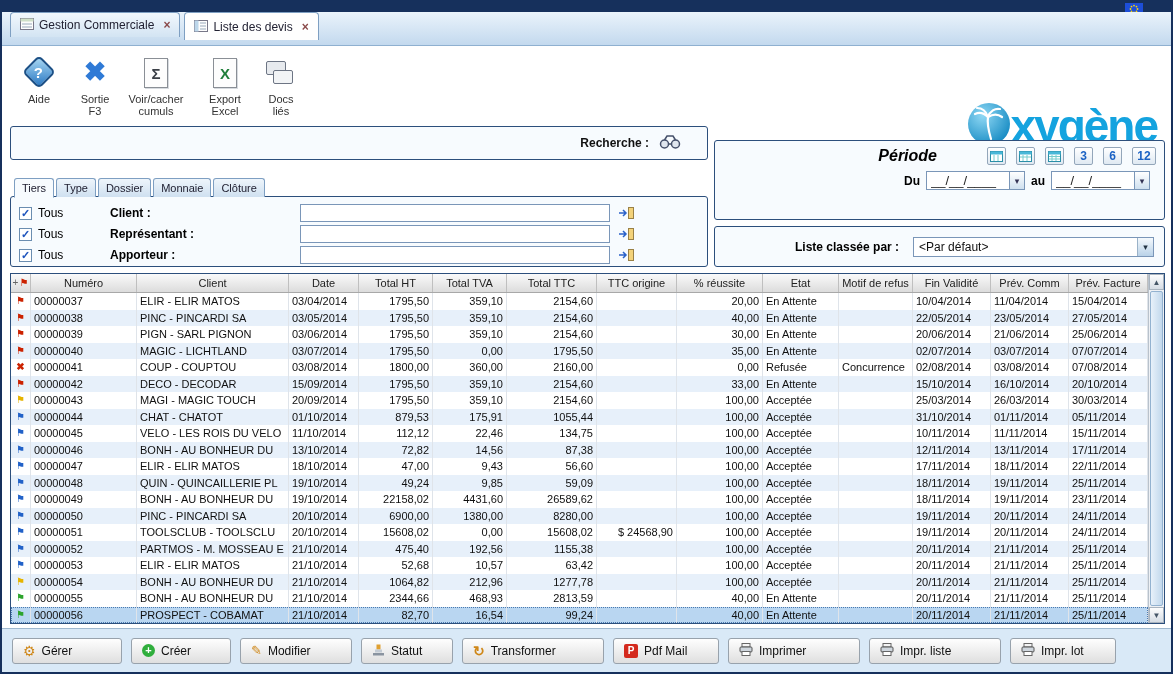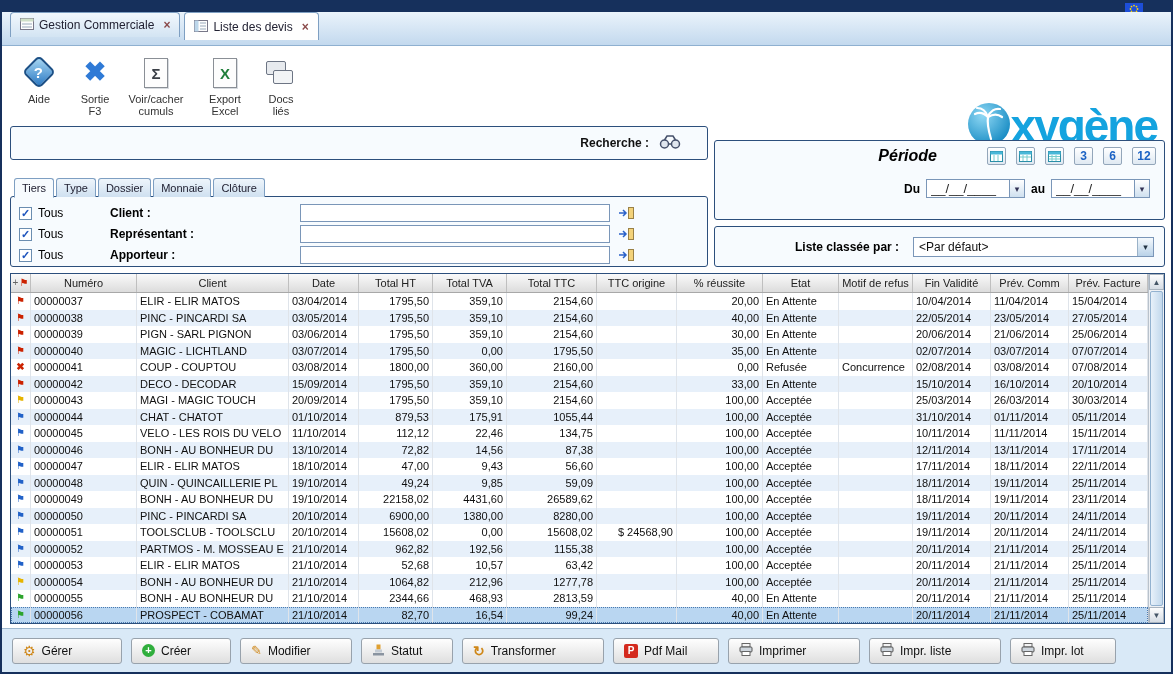--- a/index.html
+++ b/index.html
@@ -50,21 +50,21 @@
   .search-box{ top:124px; left:8px; width:698px; height:34px; display:flex; align-items:center; justify-content:flex-end; padding-right:26px; gap:10px;}
   .search-label{ font-size:12px; font-weight:bold; color:#111; }
 
   .periode-box{ top:138px; left:712px; width:451px; height:80px; padding:6px 8px;}
   .periode-title-row{ display:flex; align-items:center; justify-content:flex-end; gap:10px; }
   .periode-title{ font-size:16px; font-weight:bold; font-style:italic; margin-right:40px;}
   .cal-btn, .num-btn{ width:19px; height:18px; border:1px solid #93a6ba; background:linear-gradient(#ffffff,#dfe9f2);
     display:flex; align-items:center; justify-content:center; border-radius:2px; cursor:default;}
   .num-btn{ color:#1b62c4; font-weight:bold; font-size:12px; }
   .num-btn.wide{ width:24px; }
-  .periode-dates{ display:flex; align-items:center; justify-content:flex-end; gap:6px; margin-top:14px; padding-right:6px;}
+  .periode-dates{ display:flex; align-items:center; justify-content:flex-end; gap:6px; margin-top:6px; padding-right:6px;}
   .date-lbl{ font-size:12px; font-weight:bold; }
   .date-input{ width:84px; height:19px; border:1px solid #7a96b8; background:#fff; font-size:13px;
     font-family:"Liberation Sans",sans-serif; padding:0 4px; color:#222;}
   .drop-btn{ width:15px; height:19px; border:1px solid #7a96b8; border-left:none;
     background:linear-gradient(#fff,#cfe0ef); font-size:9px; color:#335; display:flex; align-items:center; justify-content:center;}
   .pair{ display:flex; }
 
   
   .filter-tabs{ position:absolute; top:176px; left:12px; display:flex; z-index:2;}
   .ftab{ height:19px; padding:0 7px; font-size:11px; color:#223; border:1px solid #7e9fc2;
@@ -616,21 +616,21 @@
             <div class="tc c9"></div>
             <div class="tc c10">19/11/2014</div>
             <div class="tc c11">20/11/2014</div>
             <div class="tc c12">24/11/2014</div>
           </div>
           <div class="trow alt">
             <div class="tc c-flag flag-blue">⚑</div>
             <div class="tc c0">00000052</div>
             <div class="tc c1">PARTMOS - M. MOSSEAU E</div>
             <div class="tc c2">21/10/2014</div>
-            <div class="tc c3 num">962,82</div>
+            <div class="tc c3 num">475,40</div>
             <div class="tc c4 num">192,56</div>
             <div class="tc c5 num">1155,38</div>
             <div class="tc c6 num"></div>
             <div class="tc c7 num">100,00</div>
             <div class="tc c8">Acceptée</div>
             <div class="tc c9"></div>
             <div class="tc c10">20/11/2014</div>
             <div class="tc c11">21/11/2014</div>
             <div class="tc c12">25/11/2014</div>
           </div>

